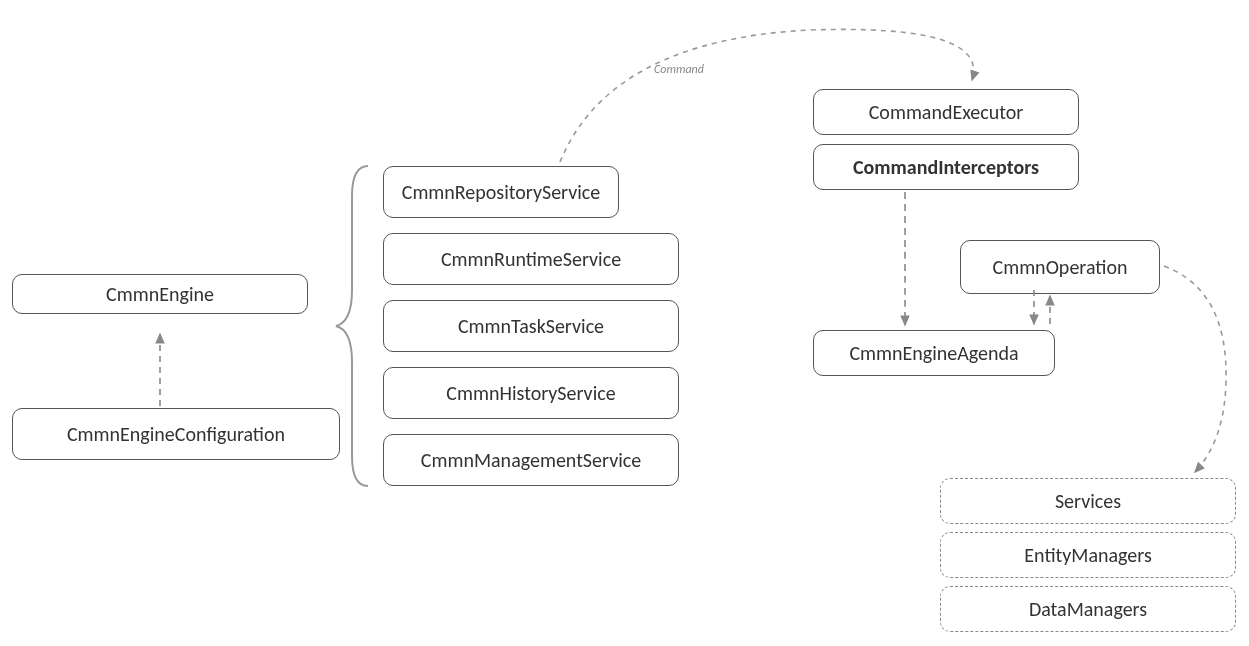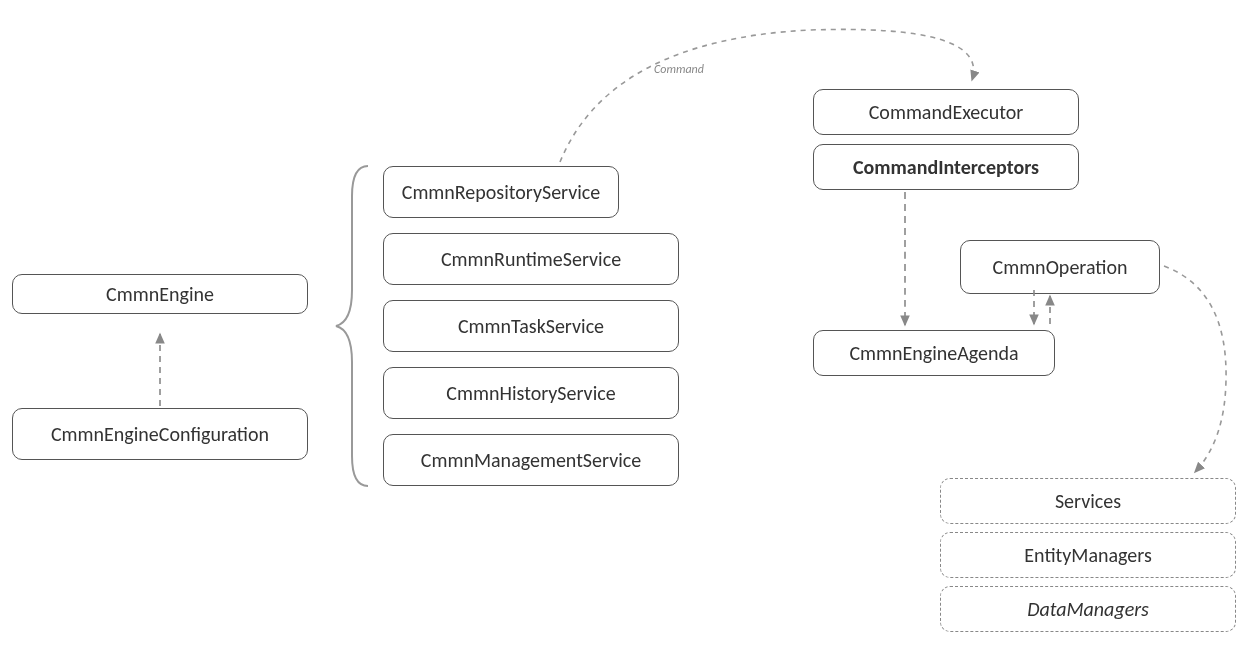--- a/index.html
+++ b/index.html
@@ -40,21 +40,21 @@
       font-size: 12px;
     }
   </style>
 </head>
 <body>
 
 <div class="box" style="left:12px; top:274px; width:296px; height:40px;">
   <span>CmmnEngine</span>
 </div>
 
-<div class="box" style="left:12px; top:408px; width:296px; height:52px;">
+<div class="box" style="left:12px; top:408px; width:328px; height:52px;">
   <span>CmmnEngineConfiguration</span>
 </div>
 
 <div class="box" style="left:383px; top:166px; width:236px; height:52px;">
   <span>CmmnRepositoryService</span>
 </div>
 <div class="box" style="left:383px; top:233px; width:296px; height:52px;">
   <span>CmmnRuntimeService</span>
 </div>
 <div class="box" style="left:383px; top:300px; width:296px; height:52px;">
@@ -81,21 +81,21 @@
 <div class="box" style="left:813px; top:330px; width:242px; height:46px;">
   <span>CmmnEngineAgenda</span>
 </div>
 
 <div class="box box-dashed" style="left:940px; top:478px; width:296px; height:46px;">
   <span>Services</span>
 </div>
 <div class="box box-dashed" style="left:940px; top:532px; width:296px; height:46px;">
   <span>EntityManagers</span>
 </div>
-<div class="box box-dashed" style="left:940px; top:586px; width:296px; height:46px;font-style:italic;">
+<div class="box box-dashed" style="left:940px; top:586px; width:296px; height:46px;">
   <span>DataManagers</span>
 </div>
 
 <div class="label-italic" style="position:absolute; left:654px; top:62px;">
   <span>Command</span>
 </div>
 
 <svg class="overlay" viewBox="0 0 1249 646">
   <defs>
     <marker id="arrowhead" markerWidth="10" markerHeight="10" refX="6" refY="3" orient="auto">

